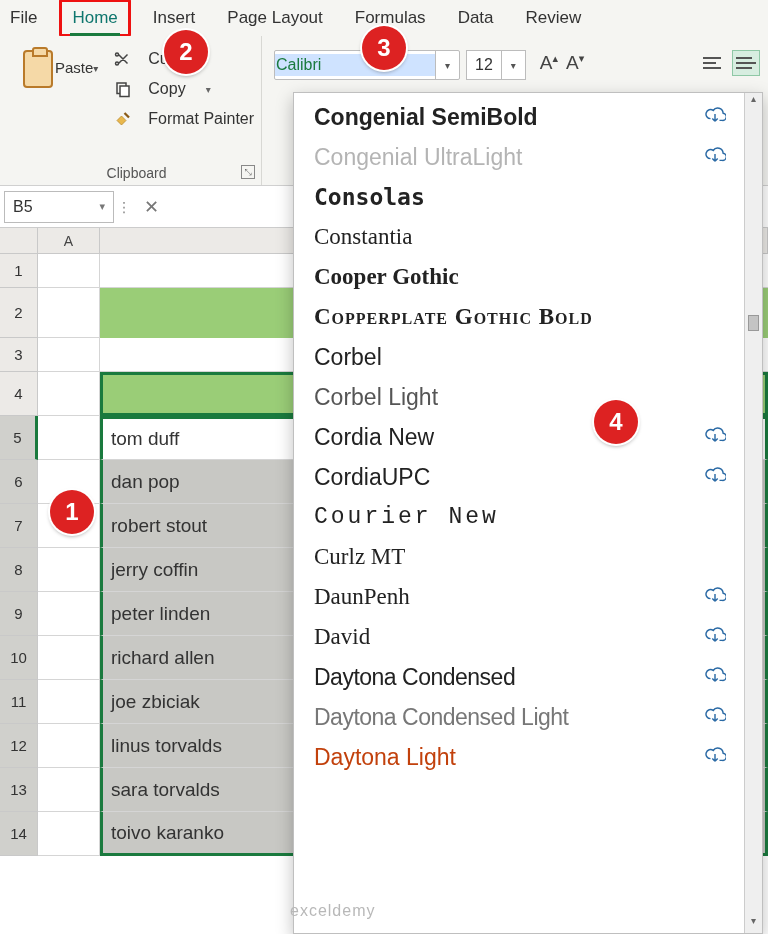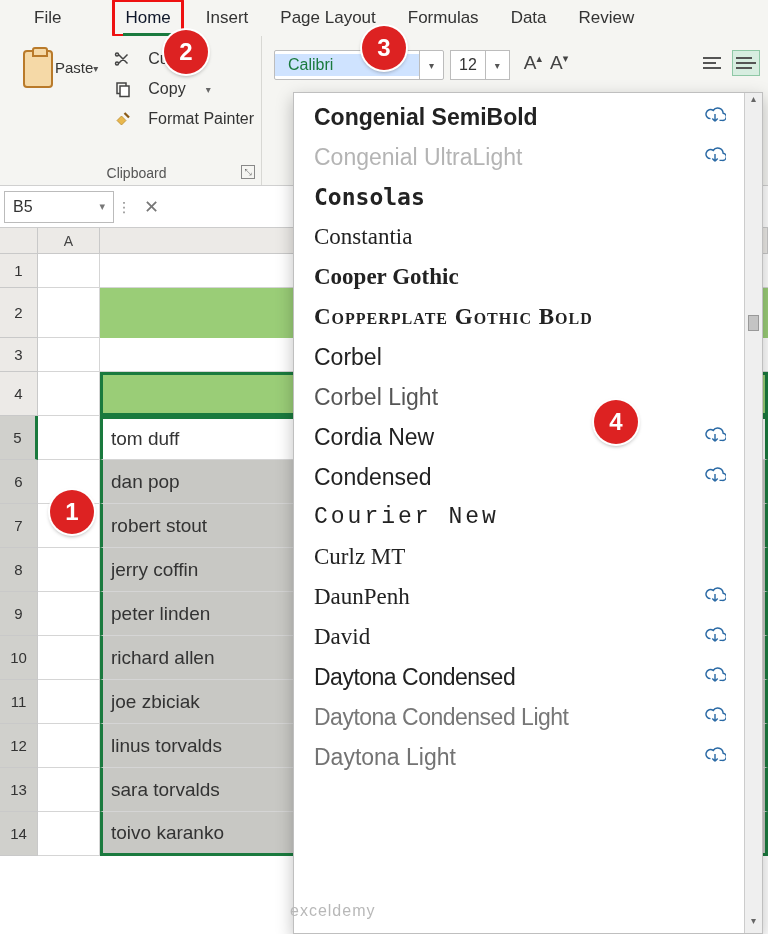--- a/index.html
+++ b/index.html
@@ -12,32 +12,31 @@
     overflow: hidden;
     position: relative;
     color: #333;
   }
 
   
   .tabbar {
     display: flex;
     align-items: center;
     height: 36px;
-    padding-left: 24px;
     background: #f5f5f2;
     gap: 12px;
   }
   .tab {
     padding: 6px 10px;
     font-size: 17px;
     color: #333;
     cursor: pointer;
     position: relative;
   }
-  .tab.active { color: #0f172a; margin-left: 29px; }
+  .tab.active { color: #0f766e; }
   .tab.active::after {
     content: "";
     position: absolute;
     left: 8px; right: 8px;
     bottom: -2px;
     height: 3px;
     background: #1a7a3e;
   }
   .red-box-outline {
     border: 3px solid #e11;
@@ -106,22 +105,22 @@
     gap: 6px;
     position: relative;
     flex: 1;
   }
   .font-name-combo {
     display:flex; align-items:center;
     border:1px solid #bcbcbc; background:#fff;
     height:30px;
   }
   .font-name-combo input {
-    border:none; outline:none; font-size:16px; padding: 2px 13px;
-    width: 144px; color:#1a7a3e; background:#cfe3ff;
+    border:none; outline:none; font-size:16px; padding: 2px 1px;
+    width: 160px; color:#1a7a3e; background:#cfe3ff;
   }
   .combo-btn {
     width:24px; height:28px; border-left:1px solid #bcbcbc;
     display:flex; align-items:center; justify-content:center;
     font-size:10px; color:#555; cursor:pointer;
   }
   .font-size-combo {
     display:flex; align-items:center;
     border:1px solid #bcbcbc; background:#fff; height:30px;
   }
@@ -475,21 +474,21 @@
         <span style="font-weight:300;color:#555">Corbel Light</span>
       </div>
       <div class="font-item">
         <span>Cordia New</span>
         <span class="cloud"><svg width="22" height="18" viewBox="0 0 24 20">
             <path fill="none" stroke="#2b6aa5" stroke-width="1.6" d="M7 14a5 5 0 1 1 3-9 6 6 0 0 1 11 3 4 4 0 0 1-1 8h-3"></path>
             <path fill="none" stroke="#2b6aa5" stroke-width="1.6" d="M12 9v8m0 0l-3-3m3 3l3-3"></path>
           </svg></span>
       </div>
       <div class="font-item">
-        <span>Condensed</span>
+        <span>CordiaUPC</span>
         <span class="cloud"><svg width="22" height="18" viewBox="0 0 24 20">
             <path fill="none" stroke="#2b6aa5" stroke-width="1.6" d="M7 14a5 5 0 1 1 3-9 6 6 0 0 1 11 3 4 4 0 0 1-1 8h-3"></path>
             <path fill="none" stroke="#2b6aa5" stroke-width="1.6" d="M12 9v8m0 0l-3-3m3 3l3-3"></path>
           </svg></span>
       </div>
       <div class="font-item">
         <span style="font-family:Liberation Mono, monospace;letter-spacing:3px">Courier New</span>
       </div>
       <div class="font-item">
         <span style="font-family:cursive">Curlz MT</span>
@@ -516,21 +515,21 @@
           </svg></span>
       </div>
       <div class="font-item">
         <span style="letter-spacing:-0.5px;color:#777;font-weight:300">Daytona Condensed Light</span>
         <span class="cloud"><svg width="22" height="18" viewBox="0 0 24 20">
             <path fill="none" stroke="#2b6aa5" stroke-width="1.6" d="M7 14a5 5 0 1 1 3-9 6 6 0 0 1 11 3 4 4 0 0 1-1 8h-3"></path>
             <path fill="none" stroke="#2b6aa5" stroke-width="1.6" d="M12 9v8m0 0l-3-3m3 3l3-3"></path>
           </svg></span>
       </div>
       <div class="font-item">
-        <span style="color:#737373;font-weight:300">Daytona Light</span>
+        <span style="color:#c2410c;font-weight:300">Daytona Light</span>
         <span class="cloud"><svg width="22" height="18" viewBox="0 0 24 20">
             <path fill="none" stroke="#2b6aa5" stroke-width="1.6" d="M7 14a5 5 0 1 1 3-9 6 6 0 0 1 11 3 4 4 0 0 1-1 8h-3"></path>
             <path fill="none" stroke="#2b6aa5" stroke-width="1.6" d="M12 9v8m0 0l-3-3m3 3l3-3"></path>
           </svg></span>
       </div>
     </div>
   <div class="font-scroll">
     <div class="up">▴</div>
     <div class="thumb"></div>
     <div class="down">▾</div>

